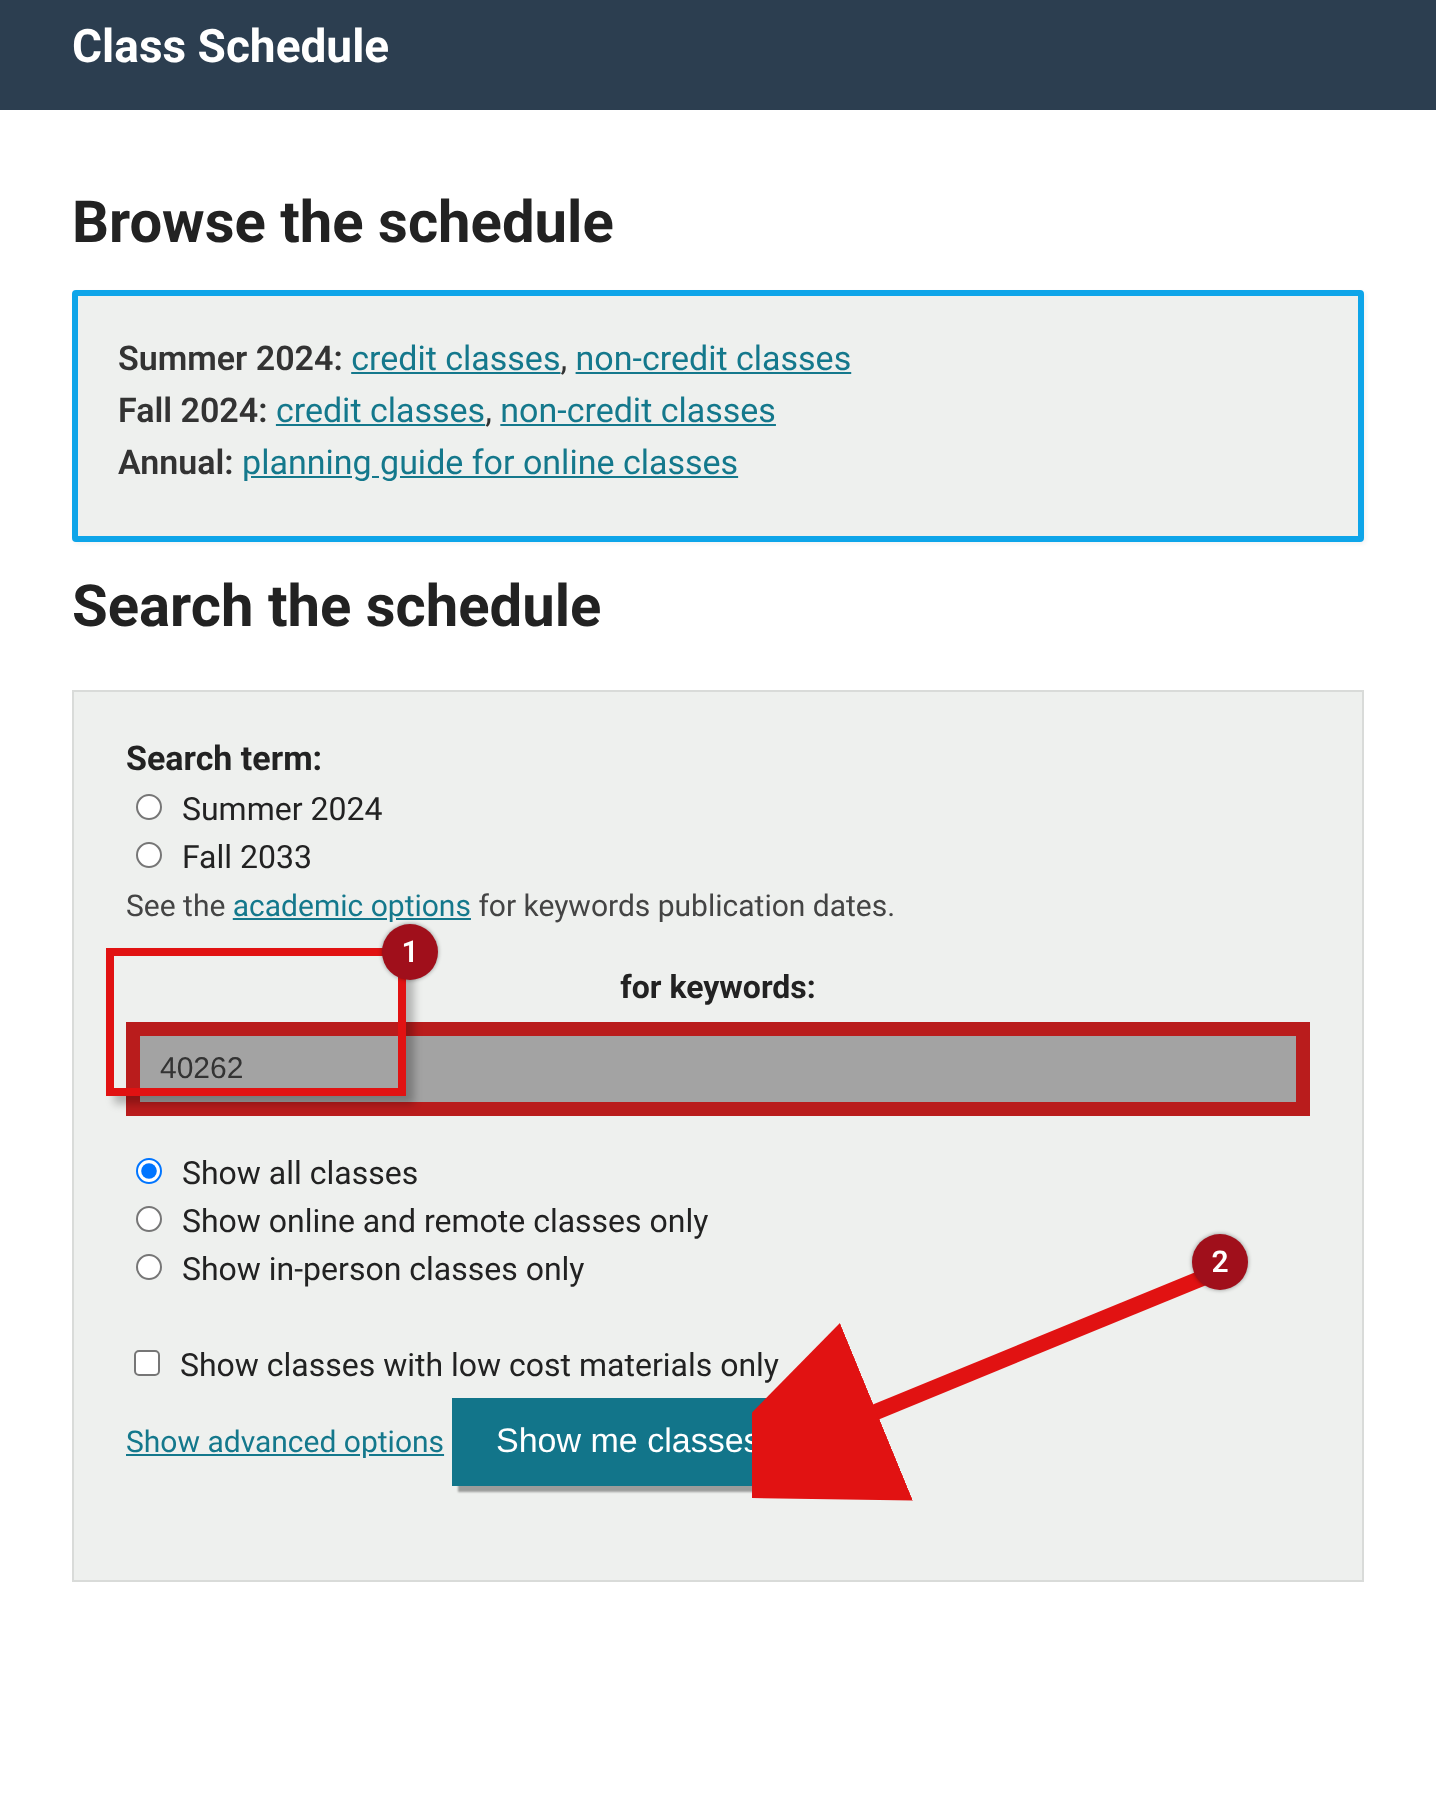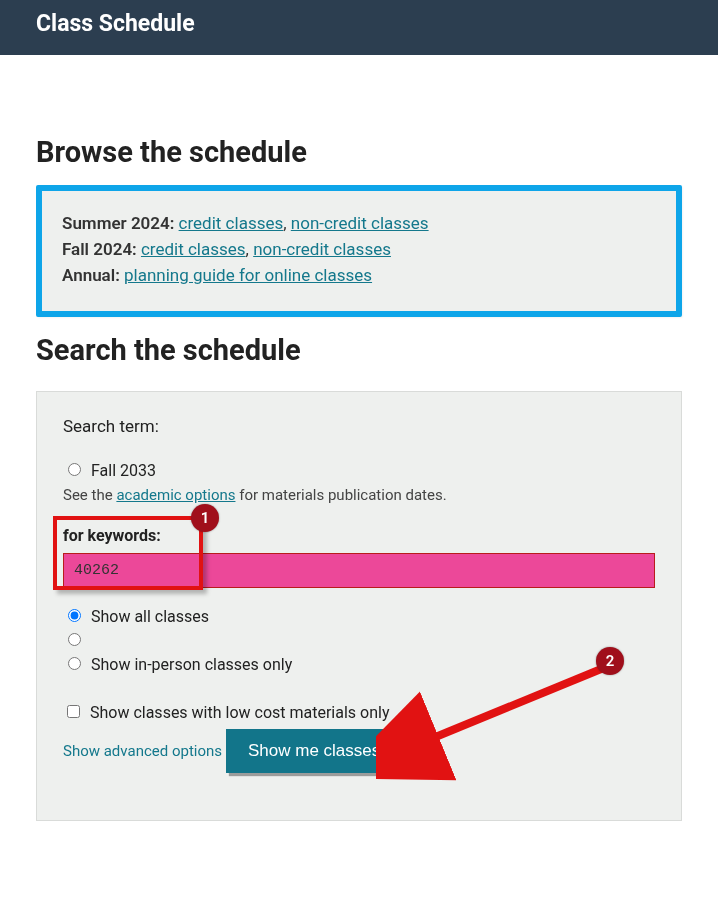--- a/index.html
+++ b/index.html
@@ -21,25 +21,25 @@
   }
   .content {
     padding: 40px 36px 40px 36px;
   }
   h2 {
     font-size: 29px;
     font-weight: 700;
     margin: 0 0 16px 0;
     color: #222;
   }
-  h2.browse-h { margin-top: 40px; }
+  h2.browse-h { }
   h2.search-h { margin-top: 16px; margin-bottom: 24px; }
   .browse-box {
     background: #eef0ee;
-    border: 6px solid #0ea5e9;
+    border: 3px solid #0ea5e9;
     border-radius: 2px;
     padding: 16px 20px 20px 20px;
     box-shadow: 1px 1px 2px rgba(0,0,0,0.05);
   }
   .browse-line {
     font-size: 17px;
     margin: 6px 0;
     color: #333;
   }
   .browse-line b { font-weight: 600; }
@@ -47,52 +47,53 @@
     color: #14788c;
     text-decoration: underline;
     cursor: pointer;
   }
   .search-box {
     background: #eef0ee;
     border: 1px solid #d9dbd9;
     padding: 24px 26px 36px 26px;
   }
   .field-label {
-    font-weight: 400;
+    font-weight: 700;
     font-size: 17px;
-    margin-bottom: 24px;
+    margin-bottom: 4px;
   }
   .radio-row, .check-row {
     font-size: 16px;
     margin: 4px 0;
   }
   .radio-row input, .check-row input { margin-right: 6px; }
   .hint {
     font-size: 15px;
     color: #444;
     margin: 6px 0 18px 0;
   }
   .keywords-group { position: relative; margin-bottom: 18px; }
   .keywords-label {
     font-weight: 700;
     font-size: 16px;
     margin-bottom: 8px;
     padding-top: 4px;
+    text-align: center;
   }
   .keywords-input {
     width: 100%;
     padding: 8px 10px;
     font-size: 15px;
-    background: #ec4899;
-    border: 1px solid #b91c1c;
+    background: #a3a3a3;
+    border: 7px solid #b91c1c;
     color: #333;
-    font-family: Liberation Mono, monospace;
   }
   .adv-link {
     color: #14788c;
+    text-decoration: underline;
     font-size: 15px;
     display: inline-block;
     margin: 16px 0 24px 0;
     cursor: pointer;
   }
   .submit-btn {
     background: #12758a;
     color: #fff;
     border: none;
     font-size: 17px;
@@ -151,39 +152,44 @@
       <a class="link">planning guide for online classes</a>
     </div>
   </div>
 
   <h2 class="search-h">Search the schedule</h2>
   <div class="search-box">
 
     <div class="field-label">Search term:</div>
     <div class="radio-row">
       <input type="radio" name="term" style="">
+      <span>Summer 2024</span>
+    </div>
+    <div class="radio-row">
+      <input type="radio" name="term" style="">
       <span>Fall 2033</span>
     </div>
     <div class="hint">
-      <span>See the </span><a class="link">academic options</a><span> for materials publication dates.</span>
+      <span>See the </span><a class="link">academic options</a><span> for keywords publication dates.</span>
     </div>
 
     <div class="keywords-group">
       <div class="anno-box" style="left:-10px; top:-6px; width:150px; height:74px;"></div>
       <div class="anno-badge" style="left:128px; top:-18px;">1</div>
       <div class="keywords-label">for keywords:</div>
       <input class="keywords-input" type="text" value="40262" style="">
     </div>
 
     <div class="radio-row">
       <input type="radio" name="disp" checked="" style="">
       <span>Show all classes</span>
     </div>
     <div class="radio-row">
       <input type="radio" name="disp" style="">
+      <span>Show online and remote classes only</span>
     </div>
     <div class="radio-row">
       <input type="radio" name="disp" style="">
       <span>Show in-person classes only</span>
     </div>
 
     <div class="check-row" style="margin-top:28px;">
       <input type="checkbox" style="">
       <span>Show classes with low cost materials only</span>
     </div>

